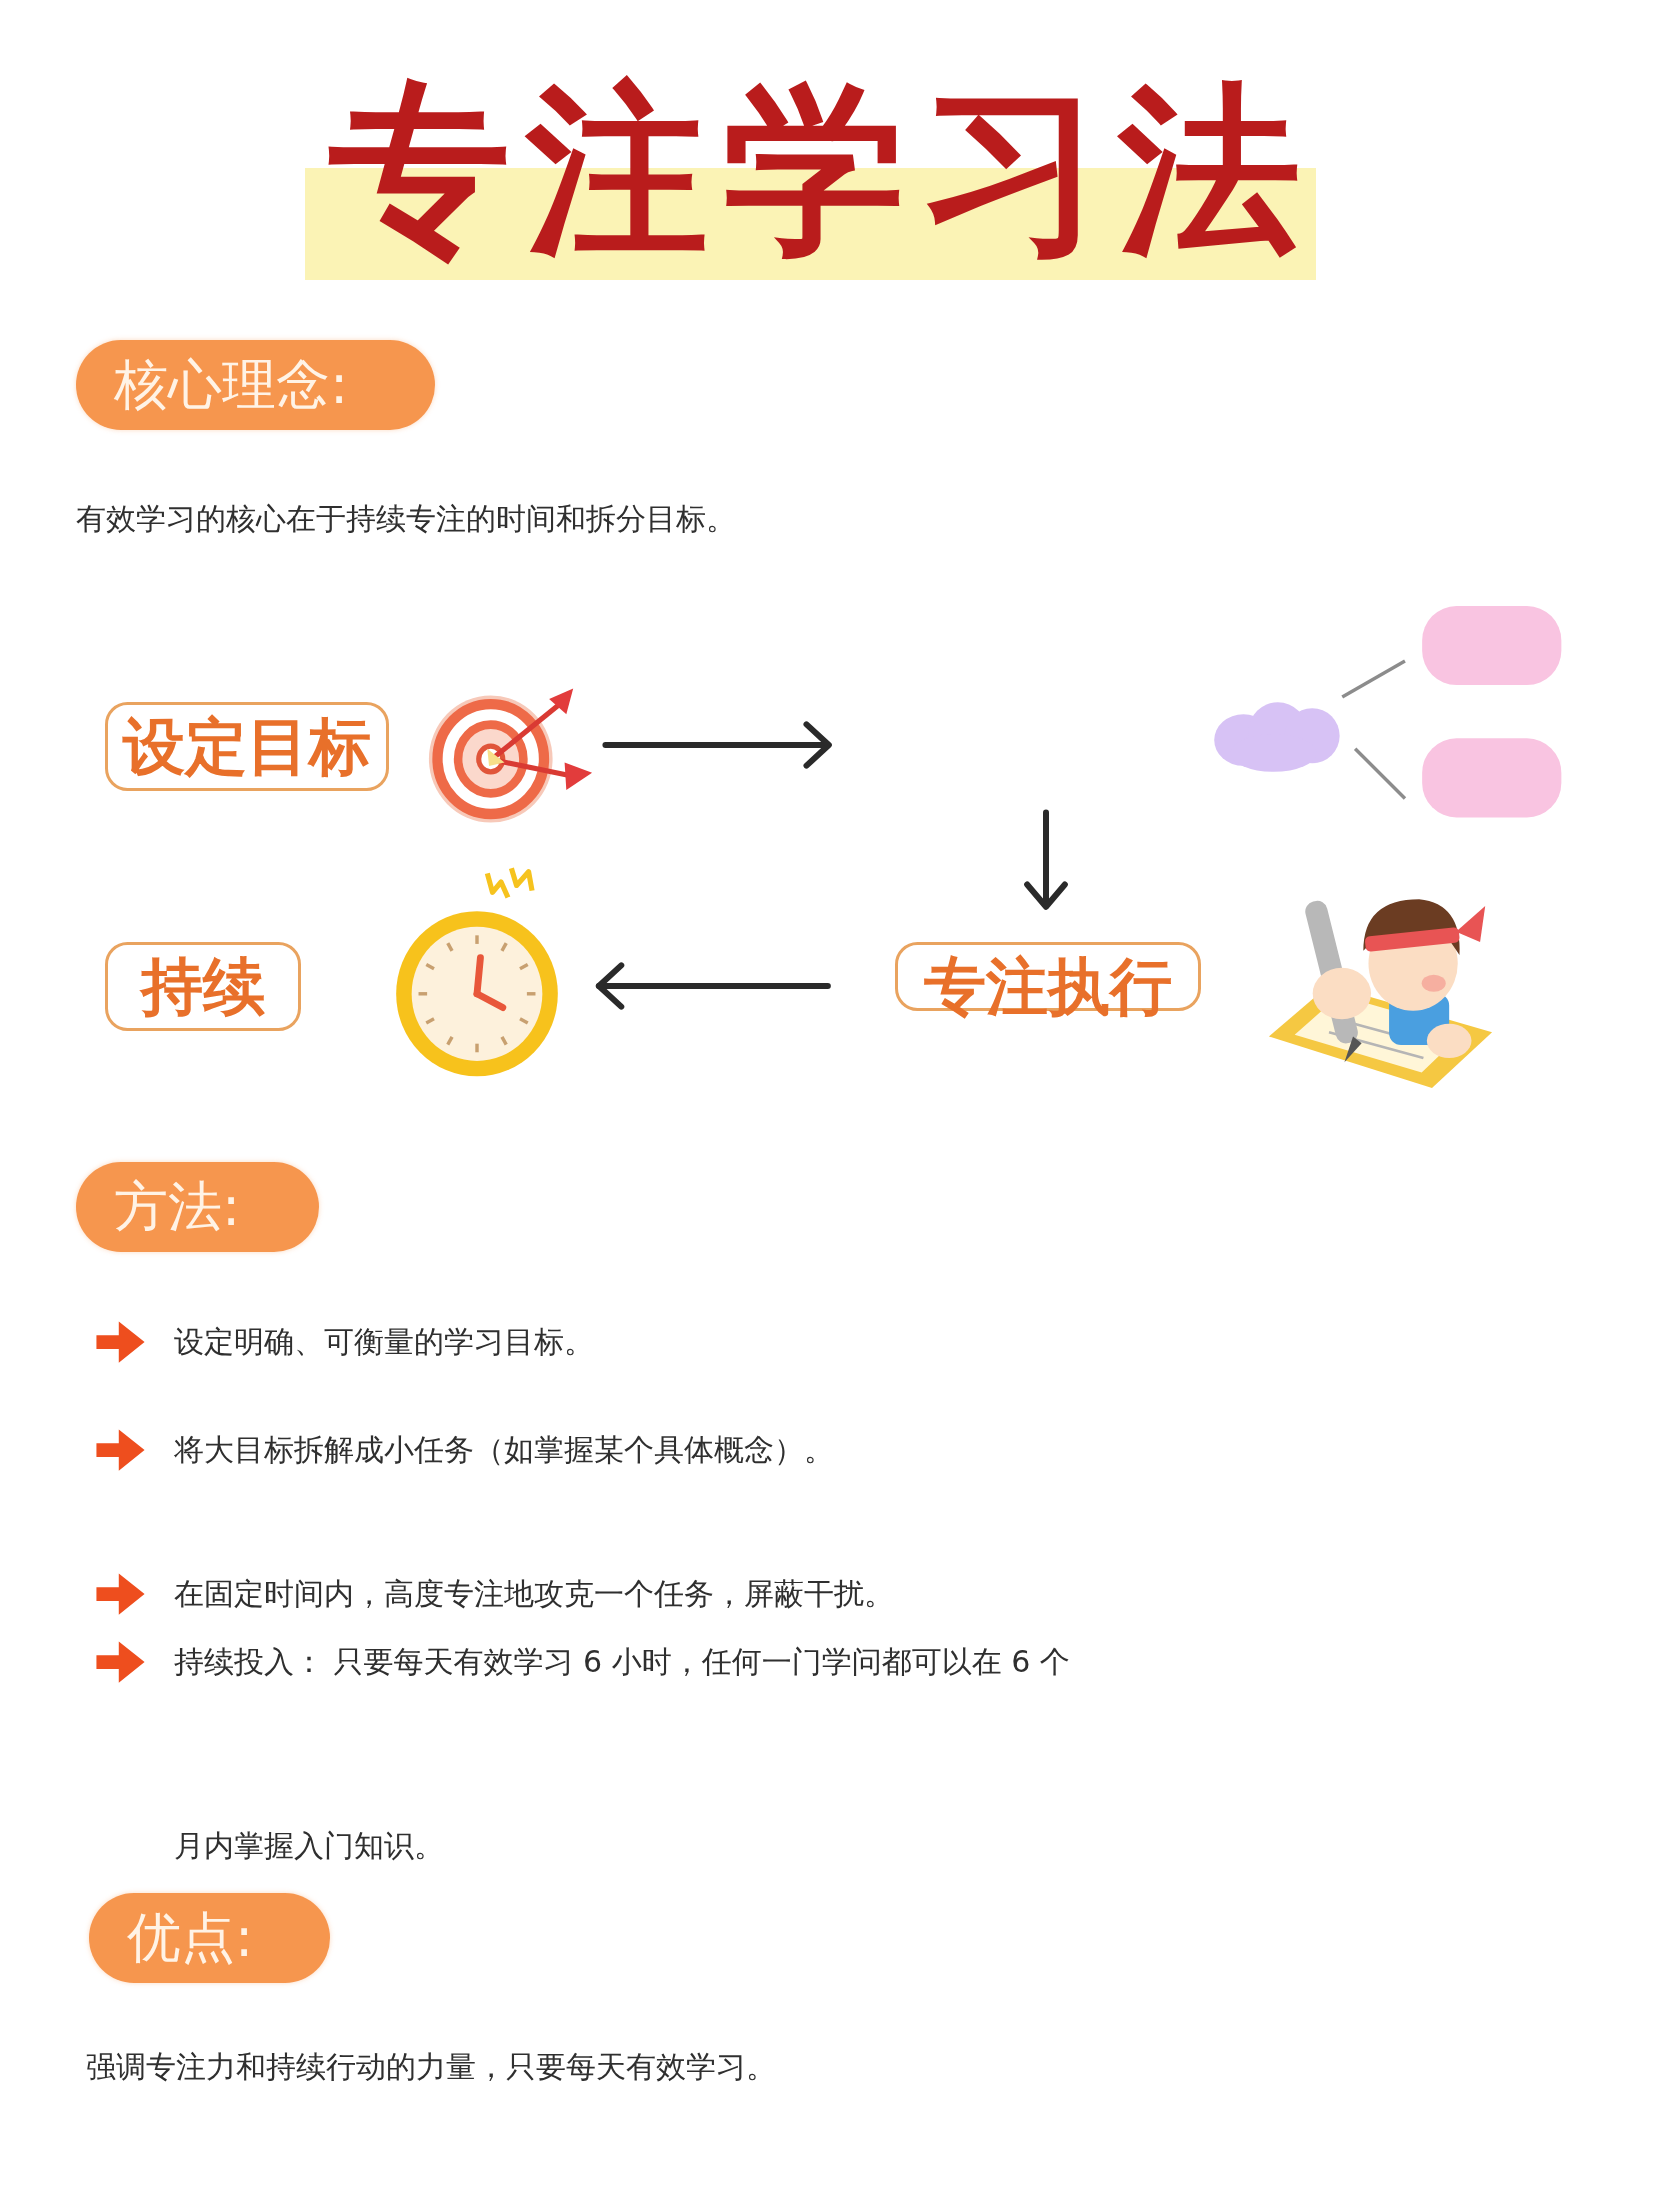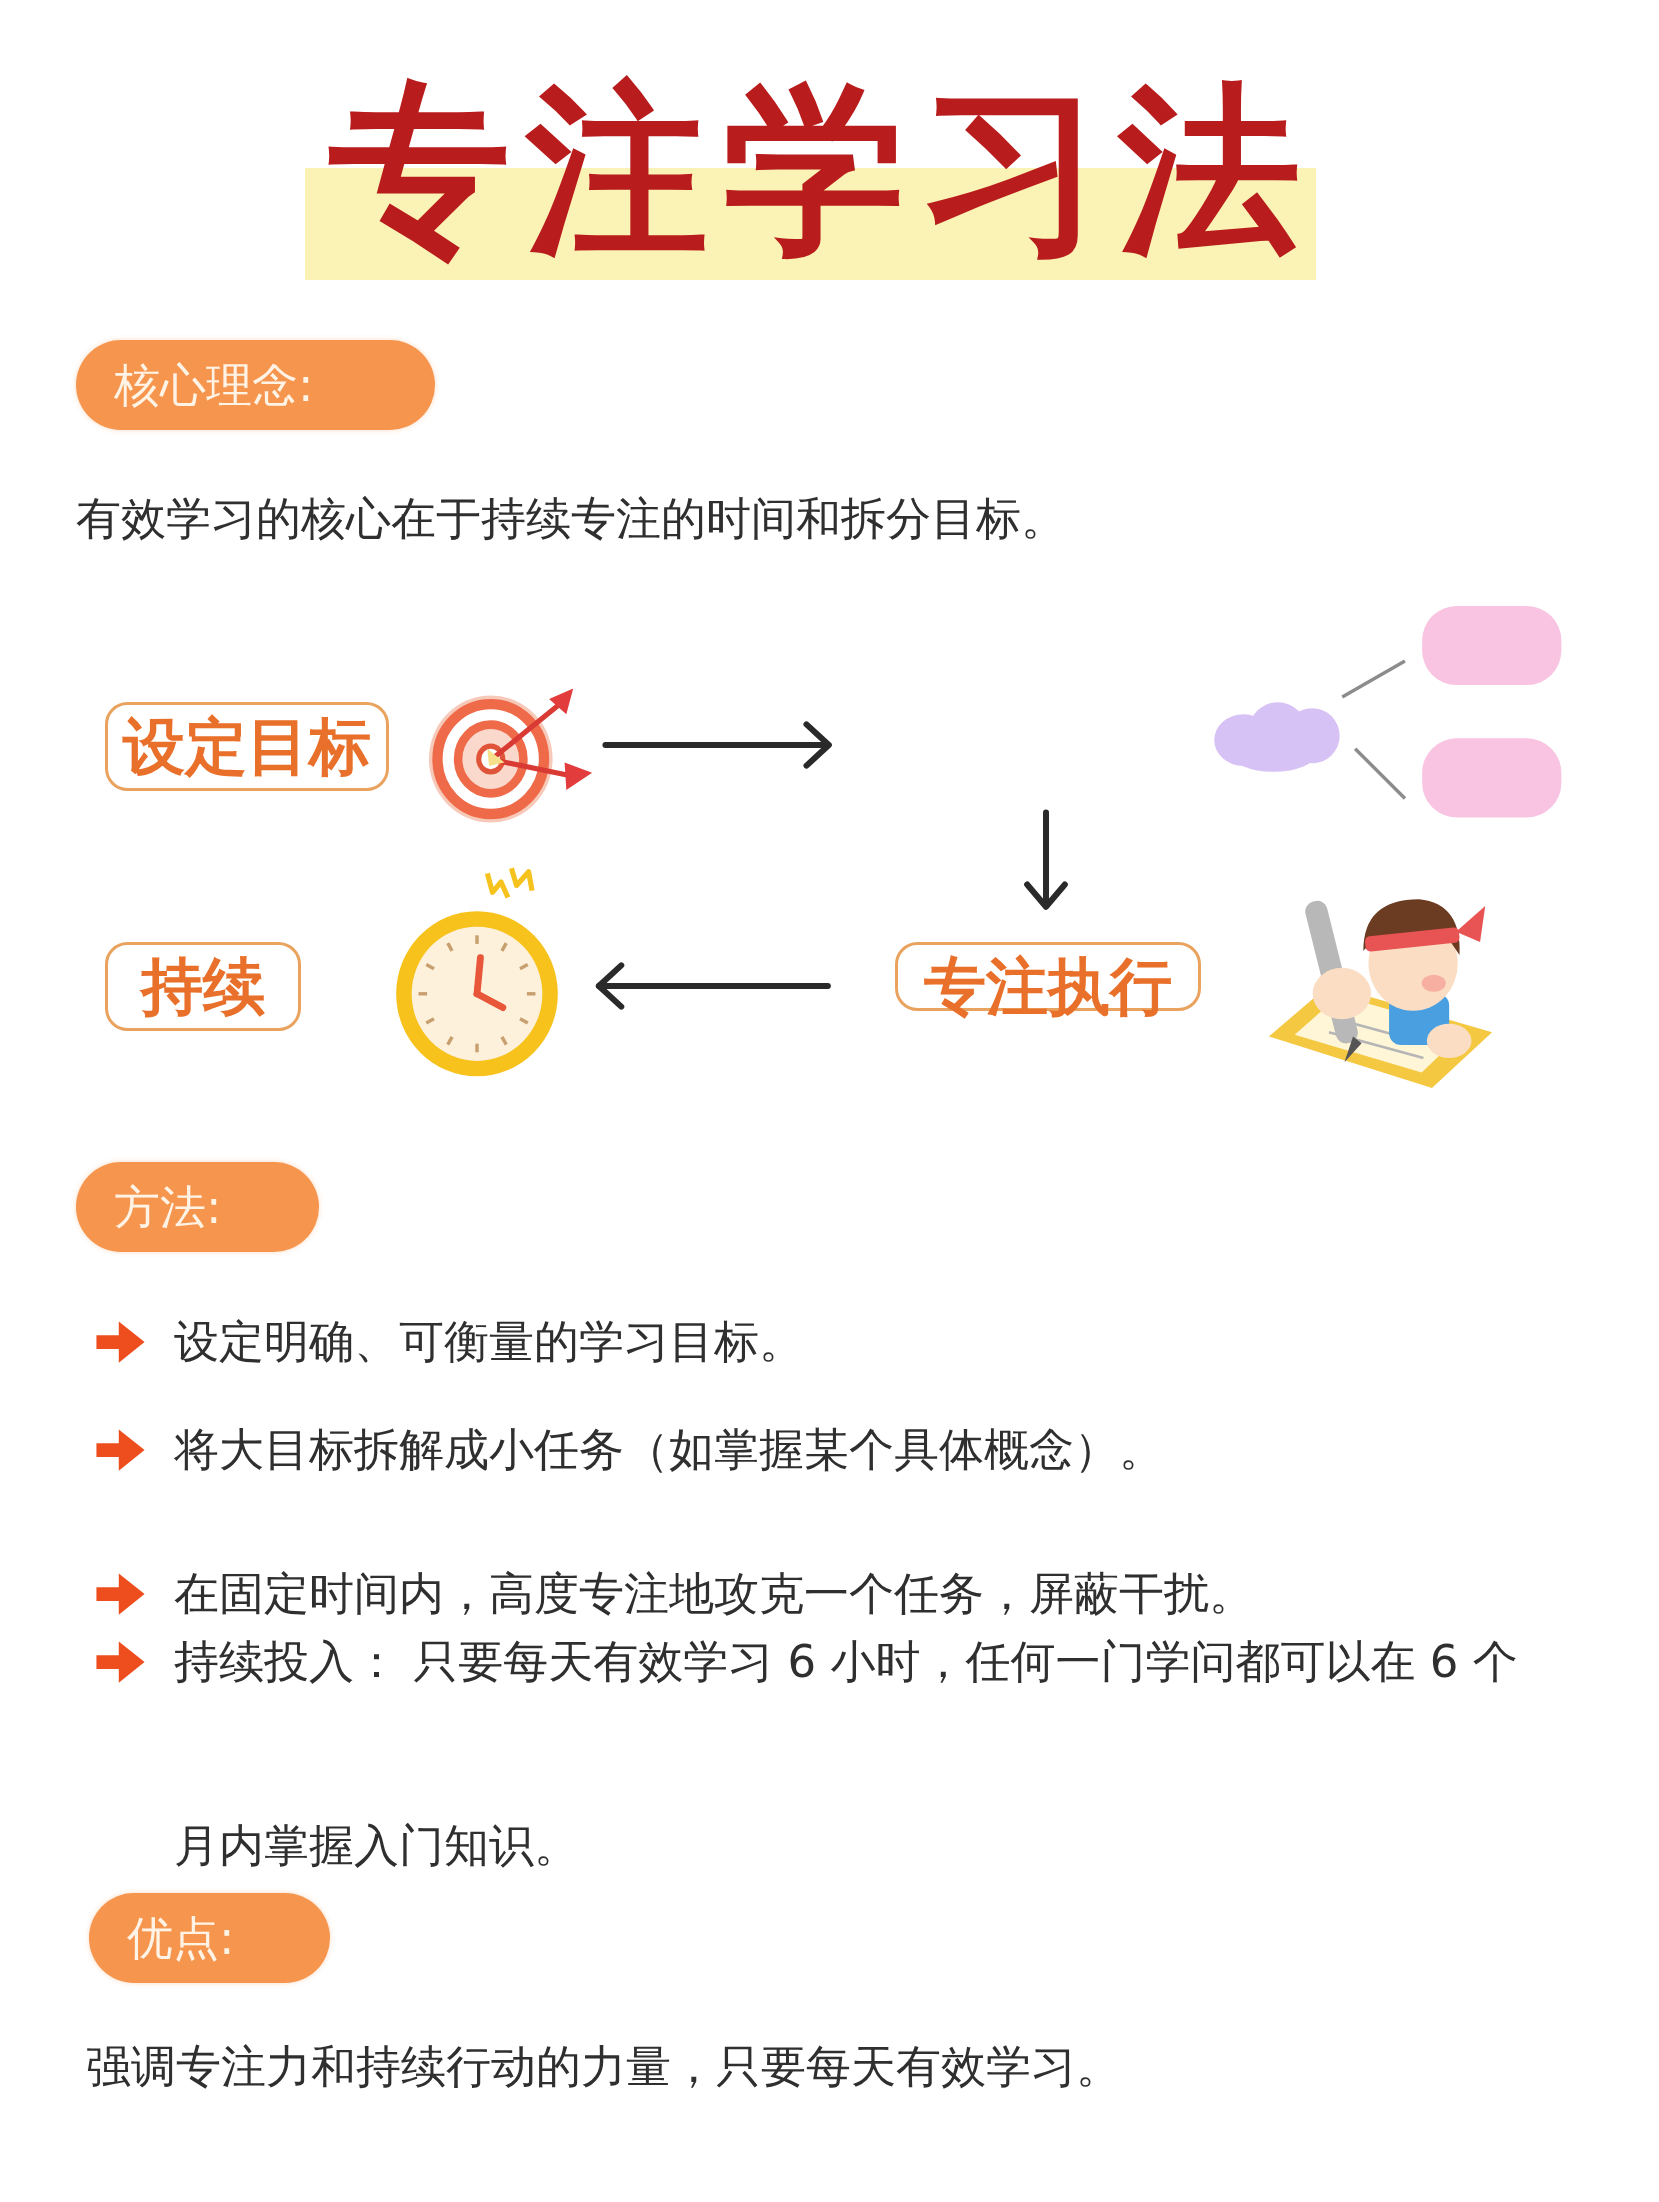--- a/index.html
+++ b/index.html
@@ -12,25 +12,25 @@
   
   .title-band { left: 305px; top: 168px; width: 1011px; height: 112px; background: #FBF3B5; }
   .title-text {
     left: 305px; top: 67px; width: 1011px; text-align: right;
     font-size: 182px; font-weight: bold; color: #b91c1c; letter-spacing: 15.5px; line-height: 206px;
   }
 
   
   .pill {
     background: #F6964E; color: #FFF3E6; border-radius: 52px;
-    font-size: 46px; line-height: 90px; height: 90px; padding: 0 38px; box-sizing: border-box;
+    font-size: 54px; line-height: 90px; height: 90px; padding: 0 38px; box-sizing: border-box;
     box-shadow: 0 0 5.2px rgba(246,150,78,0.35);
   }
 
-  .body-text { font-size: 45px; color: #2f2f2f; line-height: 60px; white-space: nowrap; }
+  .body-text { font-size: 30px; color: #2f2f2f; line-height: 60px; white-space: nowrap; }
 
   
   .tag {
     border: 3.4px solid #E9A35F; border-radius: 22.4px; background: #fff; box-sizing: border-box;
     color: #E8702A; font-weight: bold; font-size: 62px; text-align: center; line-height: 83px;
   }
 
   .bullet-row { display: flex; align-items: center; }
   .bullet-arrow { width: 55px; height: 52px; margin-right: 26px; }
 

